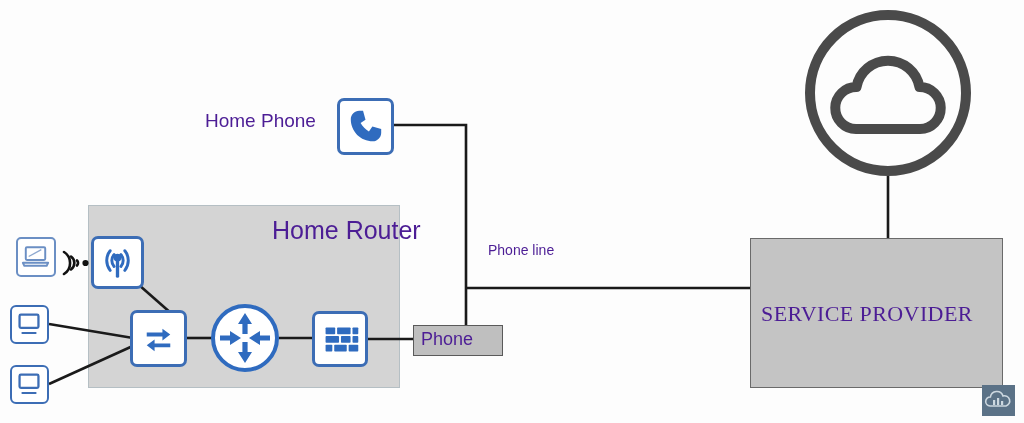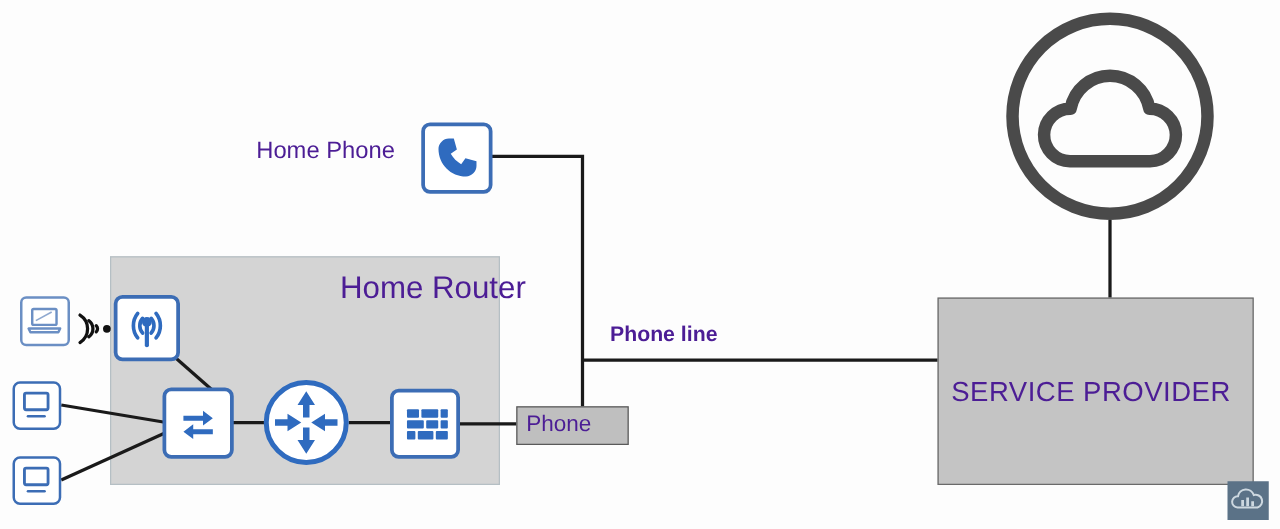--- a/index.html
+++ b/index.html
@@ -31,39 +31,39 @@
     white-space: nowrap;
     line-height: 1;
   }
   #label-home-phone {
     left: 205px;
     top: 111px;
     font-size: 19px;
   }
   #label-phone-line {
     left: 488px;
-    top: 259px;
-    font-size: 17px;
-    font-weight: bold;
+    top: 243px;
+    font-size: 14px;
   }
   #label-home-router {
     left: 272px;
     top: 218px;
     font-size: 25px;
   }
   #label-modem {
     left: 421px;
     top: 330px;
     font-size: 18px;
   }
   #label-service-provider {
     left: 761px;
     top: 303px;
     font-size: 22px;
     letter-spacing: 0.4px;
+    font-family: Liberation Serif, serif;
   }
   .icon-box {
     position: absolute;
     background: #ffffff;
     border: 3px solid #3c6db5;
     border-radius: 7px;
     box-sizing: border-box;
   }
   .icon-box svg { display: block; }
   .plain-box {

